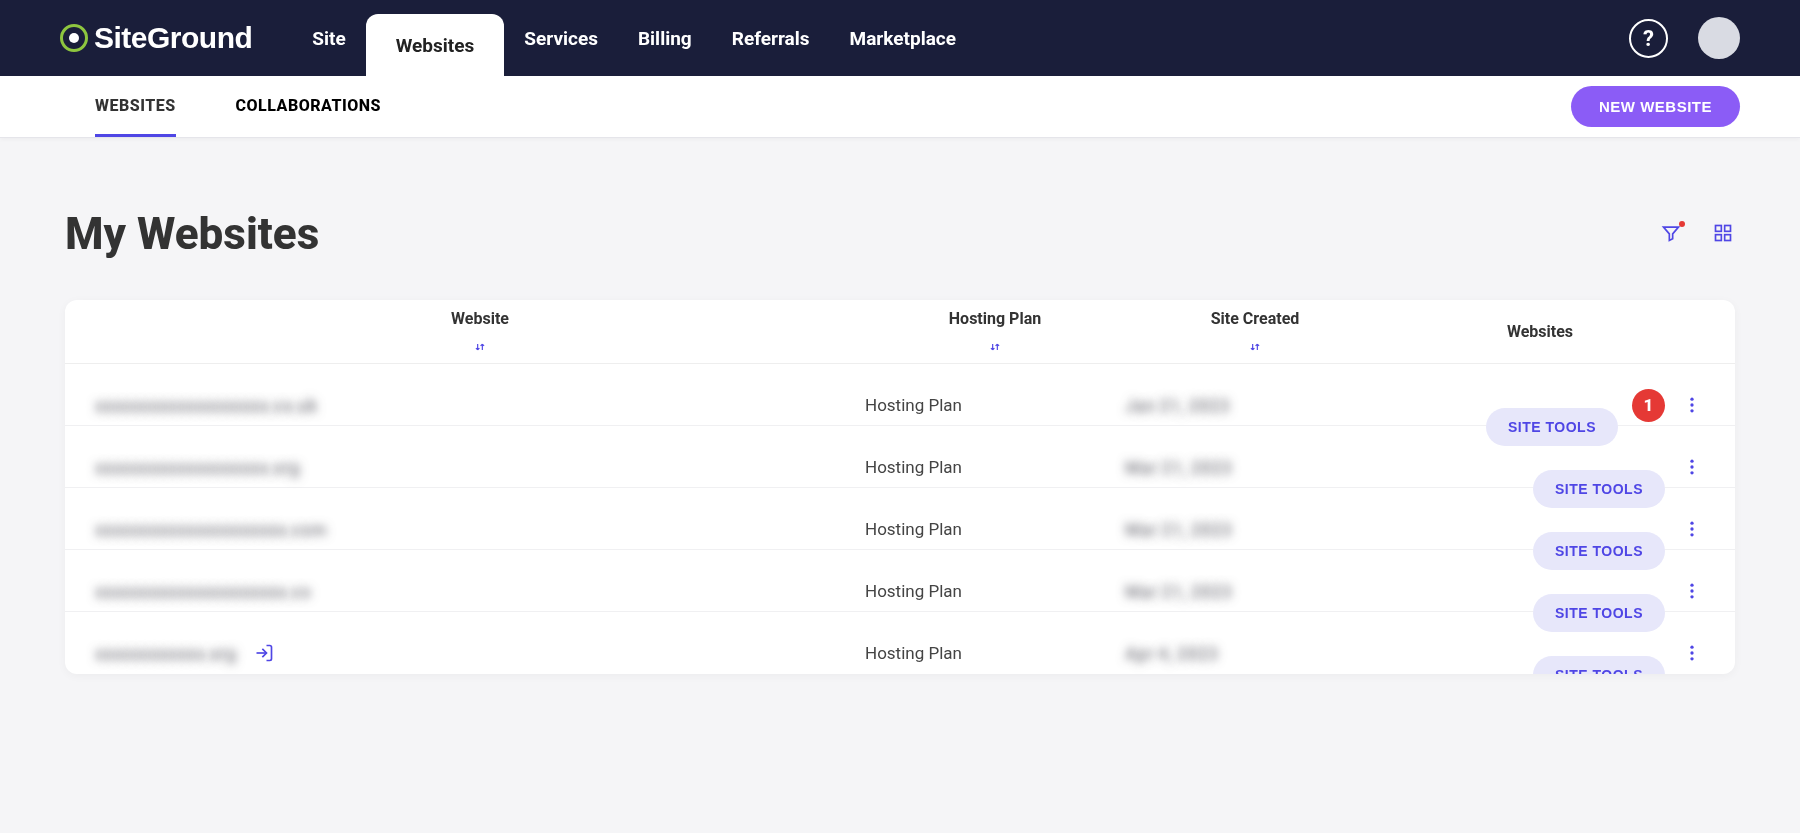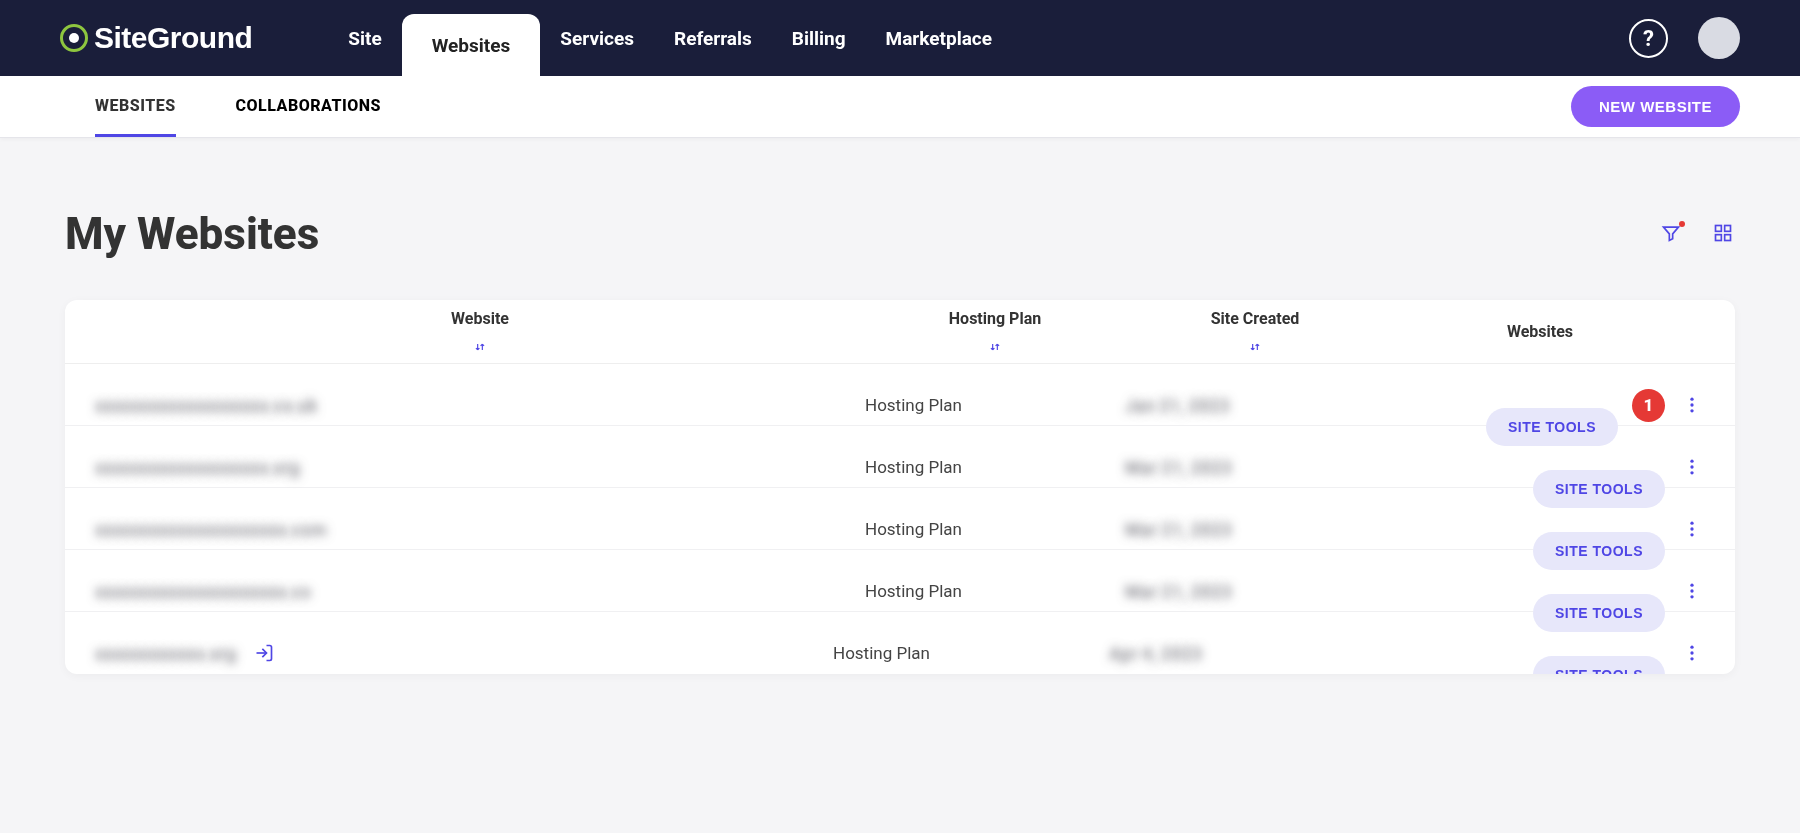--- a/index.html
+++ b/index.html
@@ -1,19 +1,19 @@
 <!DOCTYPE html>
 <html><head>
 <meta charset="utf-8">
 <style>
   * { box-sizing: border-box; margin: 0; padding: 0; }
   body { font-family: -apple-system, BlinkMacSystemFont, "Segoe UI", Roboto, Arial, sans-serif; background: #f5f5f7; width: 1800px; height: 833px; overflow: hidden; }
   
   
-  .topnav { background: #1a1e3a; height: 76px; display: flex; align-items: center; padding: 0 60px 0 60px; position: relative; gap: 36px; }
+  .topnav { background: #1a1e3a; height: 76px; display: flex; align-items: center; padding: 0 60px 0 60px; position: relative; }
   .logo { display: flex; align-items: center; color: #fff; font-size: 30px; font-weight: 600; margin-right: 40px; font-family: "Comic Sans MS", cursive, sans-serif; letter-spacing: -0.5px;}
   .logo-mark { width: 28px; height: 28px; border: 3px solid #8ec63f; border-radius: 50%; margin-right: 6px; position: relative; display:inline-flex; align-items:center; justify-content:center;}
   .logo-mark::after{ content:""; width:10px; height:10px; background:#fff; border-radius:50%; }
   .nav-items { display: flex; align-items: stretch; height: 100%; }
   .nav-item { display: flex; align-items: center; padding: 0 20px; color: #fff; font-weight: 700; font-size: 19px; cursor: pointer; }
   .nav-item.active { background: #fff; color: #222; border-radius: 12px 12px 0 0; margin-top: 14px; padding: 0 30px; }
   .topnav-right { margin-left: auto; display: flex; align-items: center; gap: 30px; }
   .help-icon { width: 39px; height: 39px; border: 2.5px solid #fff; border-radius: 50%; display: flex; align-items: center; justify-content: center; color: #fff; font-size: 22px; font-weight: 700; cursor:pointer;}
   .avatar { width: 42px; height: 42px; background: #d9dbe3; border-radius: 50%; cursor:pointer;}
   
@@ -33,21 +33,21 @@
   .filter-dot { position:absolute; top:-2px; right:-2px; width:6px; height:6px; background:#e53935; border-radius:50%;}
   
   
   .card { background:#fff; border-radius:12px; box-shadow:0 2px 10px rgba(0,0,0,0.04); overflow:hidden;}
   .thead, .trow { display:grid; grid-template-columns: 1fr 260px 260px 320px; align-items:center; padding: 0 30px; }
   .thead { height:64px; border-bottom:1px solid #eee;}
   .th { font-weight:700; color:#333; font-size:16px; display:flex; align-items:center; gap:12px;flex-direction:column;}
   .th.actions { justify-content:flex-end; padding-right:10px;}
   .sort-icon { color:#4f46e5; font-size:14px; display:inline-flex; gap:0;}
   .trow { height:62px; border-bottom:1px solid #f0f0f2;}
-  .trow:last-child { border-bottom:none;gap:16px;}
+  .trow:last-child { border-bottom:none;}
   .blurtext { color:transparent; text-shadow:0 0 10px rgba(80,80,90,0.7); font-size:18px; font-weight:600; user-select:none; white-space:nowrap;}
   .cell { color:#444; font-size:17px;}
   .cell.website { display:flex; align-items:flex-start; gap:18px;}
   .actions-cell { display:flex; align-items:center; justify-content:flex-end; gap:14px;}
   .site-tools-btn { background:#e7e7fa; color:#4f46e5; font-weight:800; font-size:14px; letter-spacing:0.5px; padding:11px 22px; border-radius:999px; border:none; cursor:pointer;margin-top:44px;}
   .badge { width:33px; height:33px; background:#e53935; color:#fff; border-radius:50%; display:flex; align-items:center; justify-content:center; font-weight:800; font-size:17px;}
   .kebab { width:26px; color:#4f46e5; font-size:22px; cursor:pointer; display:flex; align-items:center; justify-content:center;}
   .login-icon { color:#4f46e5; width:20px; height:20px;}
   svg { display:block;}
 </style>
@@ -56,22 +56,22 @@
 
 <div class="topnav">
   <div class="logo">
     <span class="logo-mark"></span>
     <span>SiteGround</span>
   </div>
   <div class="nav-items">
     <div class="nav-item">Site</div>
     <div class="nav-item active">Websites</div>
     <div class="nav-item">Services</div>
+    <div class="nav-item">Billing</div>
     <div class="nav-item">Referrals</div>
-    <div class="nav-item">Billing</div>
     <div class="nav-item">Marketplace</div>
   </div>
   <div class="topnav-right">
     <div class="help-icon">
         <span>?</span>
       </div>
     <div class="avatar"></div>
   </div>
 </div>
 

